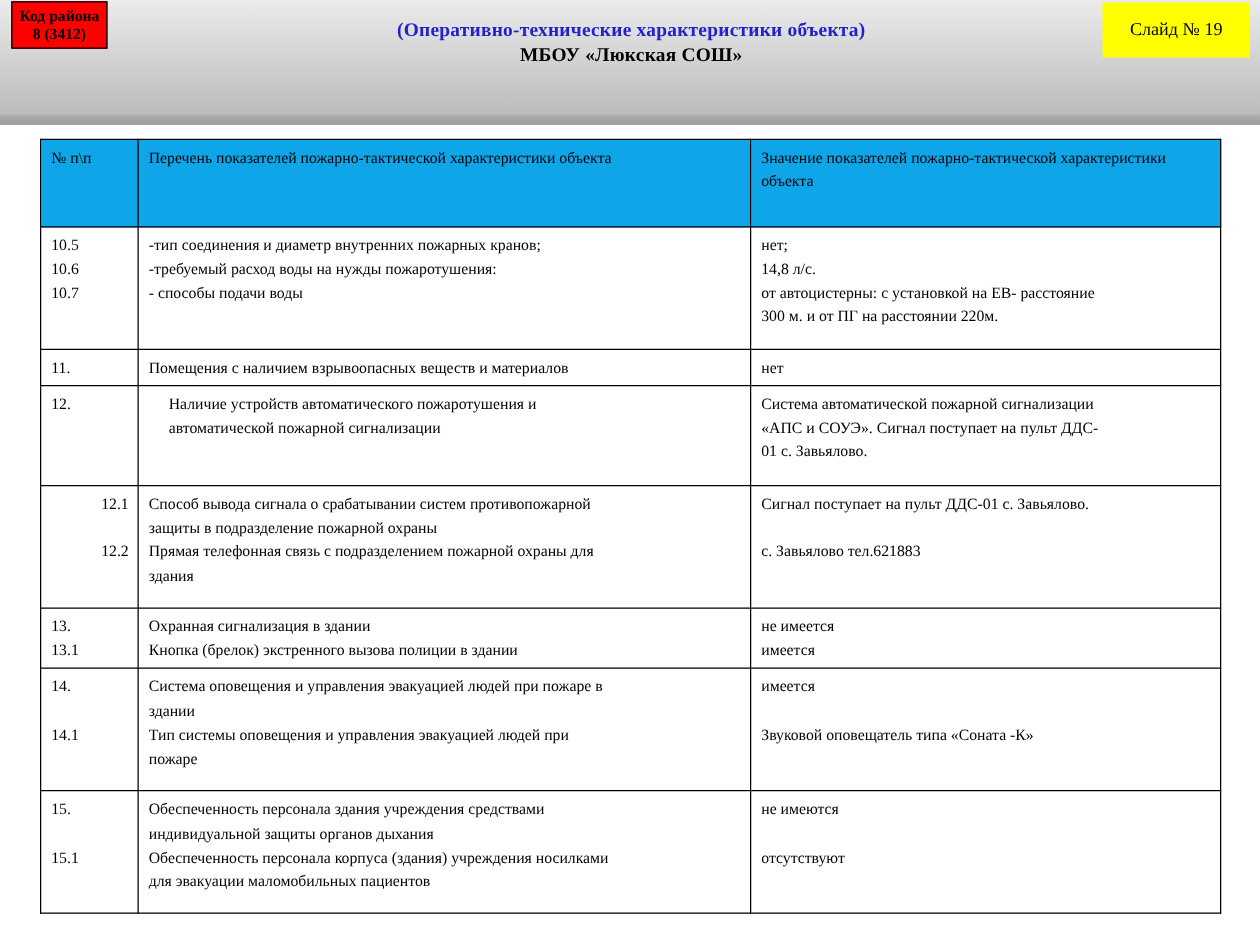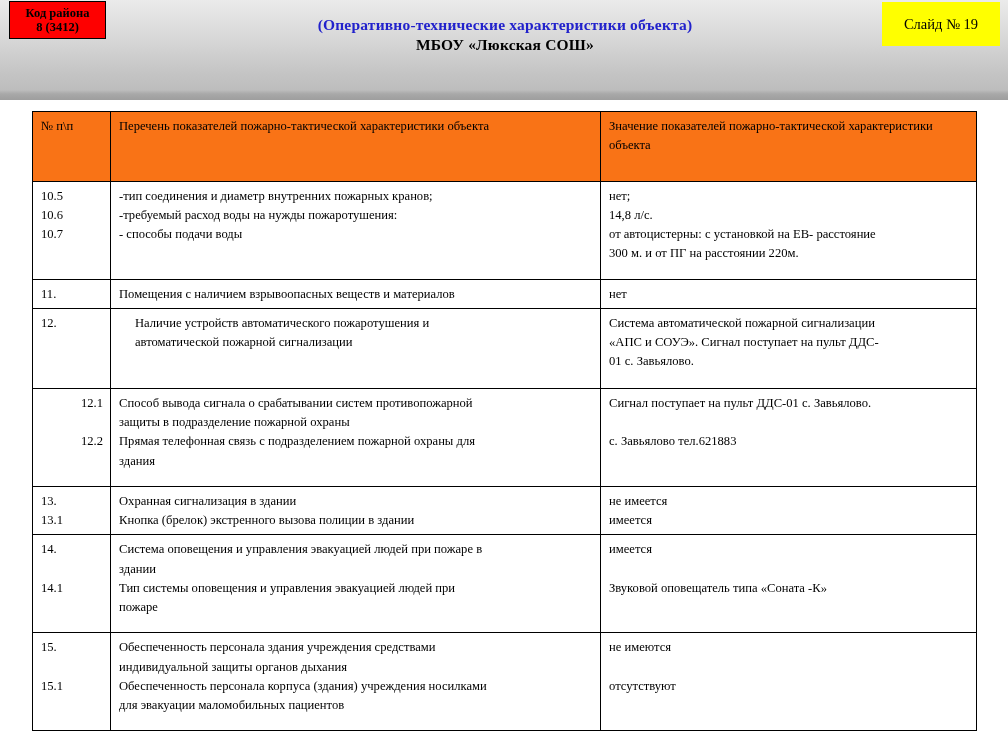--- a/index.html
+++ b/index.html
@@ -23,21 +23,21 @@
     top: 0;
     width: 1008px;
     height: 100px;
     background: linear-gradient(to bottom, #ebebeb 0%, #e2e2e2 18%, #d4d4d4 45%, #c4c4c4 74%, #bdbdbd 90%, #a8a8a8 94%, #9e9e9e 100%);
   }
 
   .district-code {
     position: absolute;
     left: 9px;
     top: 1px;
-    width: 97px;
+    width: 77px;
     height: 38px;
     background: #fe0000;
     border: 1px solid #000000;
     box-sizing: border-box;
     display: flex;
     flex-direction: column;
     align-items: center;
     justify-content: center;
     line-height: 1.15;
   }
@@ -106,21 +106,21 @@
     color: #000000;
     font-weight: normal;
     text-align: left;
   }
 
   col.c-num   { width: 78px; }
   col.c-desc  { width: 490px; }
   col.c-val   { width: 376px; }
 
   thead th {
-    background: #f97316;
+    background: #0ea5e9;
     text-align: center;
     vertical-align: middle;
     font-weight: bold;
     font-size: 12.8px;
     line-height: 1.5;
     height: 60px;
     padding: 4px 10px;
   }
 
   td.num {

